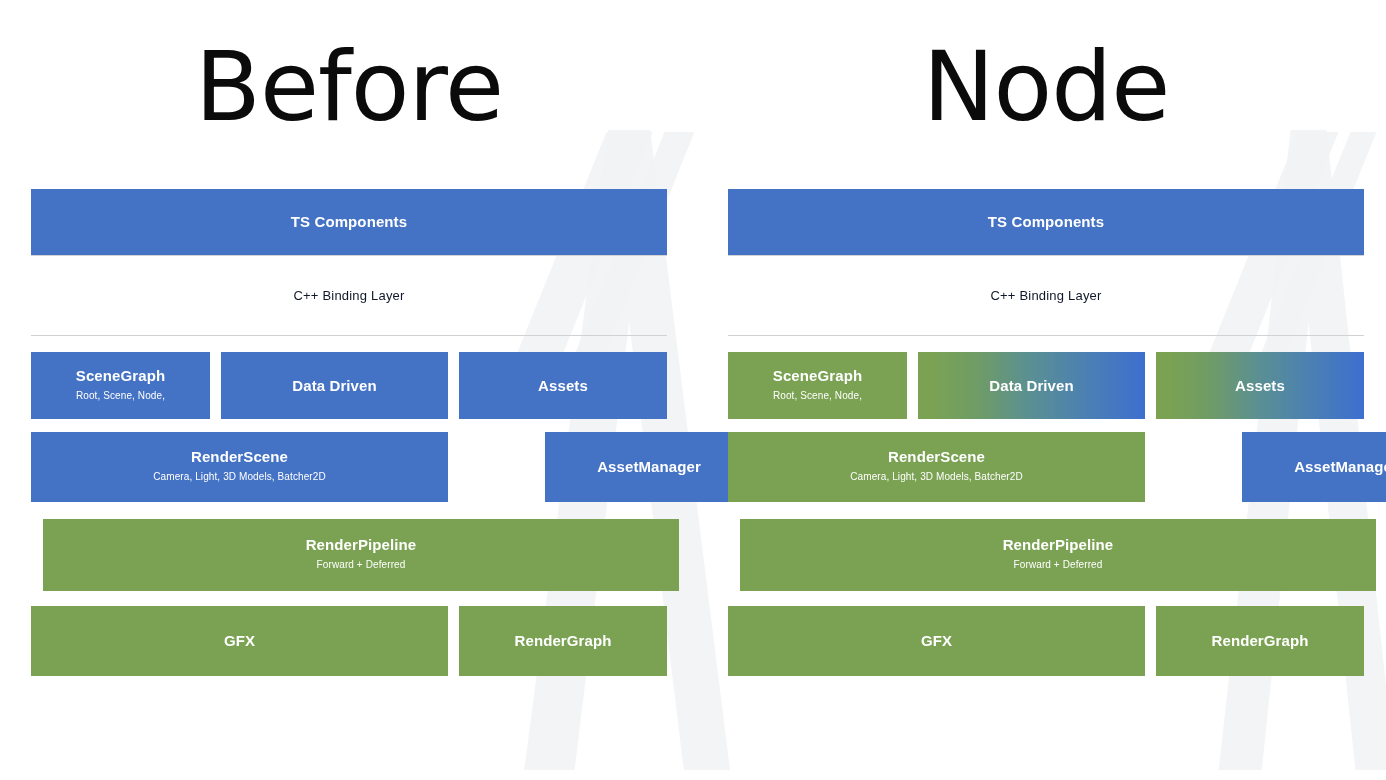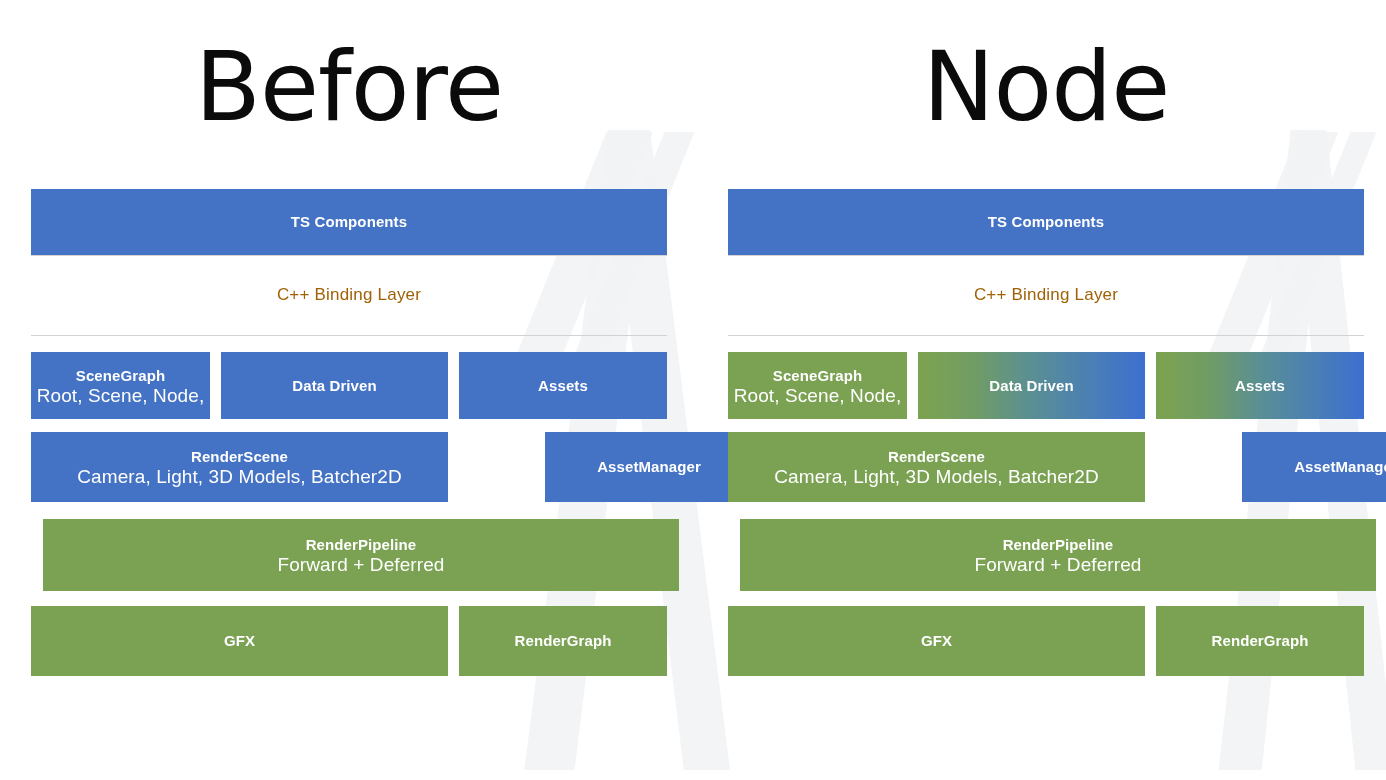--- a/index.html
+++ b/index.html
@@ -114,21 +114,21 @@
     overflow: hidden;
   }
   .box .b-title {
     font-weight: bold;
     font-size: 15px;
     line-height: 20px;
     letter-spacing: 0.1px;
   }
   .box .b-sub {
     font-weight: 400;
-    font-size: 19px;
+    font-size: 10px;
     line-height: 20px;
     letter-spacing: 0.1px;
   }
 
   .fill-blue   { background: #4472c4; }
   .fill-green  { background: #7ba253; }
   .fill-grad   { background: linear-gradient(90deg, #7ba253 0%, #7ba253 6%, #6f9c66 26%, #5a8f94 50%, #4a7fb5 76%, #3d6fd0 100%); }
 
   
   .row-ts      { height: 66px; }
@@ -154,22 +154,22 @@
   .binding .rule-bottom { top: 80px; }
   .binding .binding-label {
     position: absolute;
     top: 0;
     left: 0;
     width: 100%;
     height: 80px;
     display: flex;
     align-items: center;
     justify-content: center;
-    color: #a16207;
-    font-size: 17px;
+    color: #0f172a;
+    font-size: 13px;
     letter-spacing: 0.2px;
   }
 
   .gap-10 { width: 11px; flex: 0 0 11px; }
 
   .w-scenegraph  { flex: 0 0 179px; }
   .w-datadriven  { flex: 0 0 227px; }
   .w-assets      { flex: 0 0 208px; }
   .w-renderscene { flex: 0 0 417px; }
   .w-assetmgr    { flex: 0 0 208px; }

